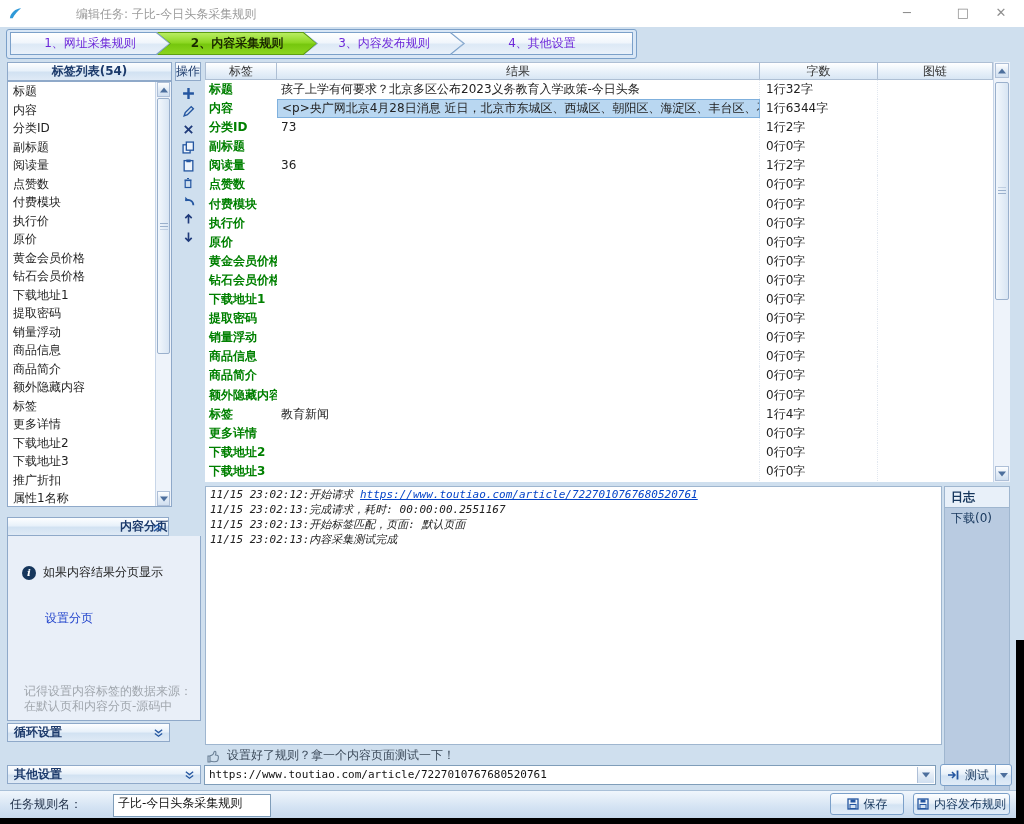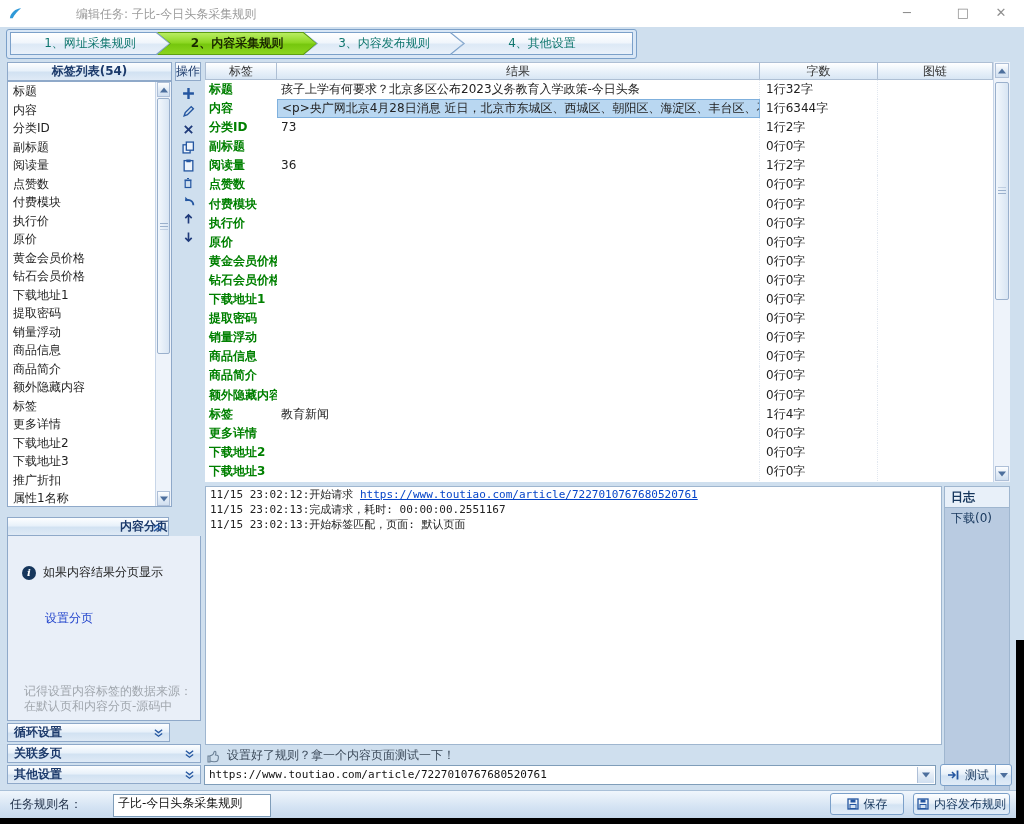--- a/index.html
+++ b/index.html
@@ -16,21 +16,21 @@
   .tabbar{position:absolute;left:6px;top:29px;width:629px;height:28px;background:#d9e7f6;
           border:1px solid #7ba0c9;border-radius:3px;}
   .wtab{position:absolute;top:2px;height:23px;}
   .wtab .shape{position:absolute;inset:0;background:#7ba0c9;}
   .wtab .fill{position:absolute;inset:1px;background:linear-gradient(#ffffff,#f1f6fc 45%,#dde9f6 55%,#e9f1fa);}
   .wtab .mid{clip-path:polygon(0 0,calc(100% - 13px) 0,100% 50%,calc(100% - 13px) 100%,0 100%,13px 50%);}
   .wtab .first{clip-path:polygon(0 0,calc(100% - 13px) 0,100% 50%,calc(100% - 13px) 100%,0 100%);}
   .wtab .last{clip-path:polygon(0 0,100% 0,100% 100%,0 100%,13px 50%);}
   .wtab.active .shape{background:#5d9e13;}
   .wtab.active .fill{background:linear-gradient(#b9ed62,#8ed824 45%,#76c70e 55%,#8bd51f);}
-  .wtab .lbl{position:absolute;inset:0;text-align:center;line-height:23px;color:#0f766e;white-space:nowrap;}
+  .wtab .lbl{position:absolute;inset:0;text-align:center;line-height:23px;color:#6d28d9;white-space:nowrap;}
   .wtab.active .lbl{font-weight:bold;color:#1b2a00;}
   
   .phead{position:absolute;height:19px;background:linear-gradient(#fdfeff,#e8f1fa 45%,#d2e2f2 55%,#dfeaf6);
          border:1px solid #8fa9c9;box-sizing:border-box;color:#1c3a6b;font-weight:bold;
          line-height:17px;text-align:center;white-space:nowrap;overflow:hidden;}
   .phead.leftalign{text-align:left;padding-left:6px;}
   .chev{position:absolute;right:5px;top:4px;width:11px;height:11px;}
   
   .listbox{position:absolute;left:7px;top:81px;width:165px;height:426px;background:#fff;
            border:1px solid #8fa9c9;box-sizing:border-box;overflow:hidden;}
@@ -56,21 +56,21 @@
   .trow{display:flex;height:19.1px;line-height:19px;}
   .tcell{box-sizing:border-box;white-space:nowrap;overflow:hidden;}
   .c-tag{width:72px;padding-left:4px;color:#008000;font-weight:bold;}
   .c-res{width:483px;padding-left:4px;border-right:1px dotted #e2e8f0;position:relative;}
   .c-words{width:118px;padding-left:6px;border-right:1px dotted #e2e8f0;}
   .c-img{width:115px;}
   .c-res.sel{background:#b9d7f1;border:1px solid #7fb0dd;line-height:17px;}
   
   .logbox{position:absolute;left:205px;top:486px;width:737px;height:259px;background:#fff;
           border:1px solid #9fb6cf;box-sizing:border-box;overflow:hidden;
-          font-family:"DejaVu Sans Mono",monospace;font-size:11px;}
+          font-family:"DejaVu Sans Mono",monospace;font-size:11px;font-style:italic;}
   .logline{padding:1px 4px;line-height:13px;white-space:nowrap;}
   .loglink{color:#0645c8;text-decoration:underline;}
   .logtabs{position:absolute;left:944px;top:486px;width:66px;height:321px;background:#b9cbe1;
            border:1px solid #9fb6cf;box-sizing:border-box;}
   .logtab{height:20px;line-height:20px;padding-left:6px;color:#16365c;}
   .logtab.active{background:#e8f0f9;border-bottom:1px solid #9fb6cf;font-weight:bold;}
   .logtabs .tri.dn{position:absolute;left:26px;bottom:8px;}
   
   .cpbody{position:absolute;left:7px;top:536px;width:194px;height:185px;background:#e9eff8;
           border:1px solid #8fa9c9;border-top:none;box-sizing:border-box;}
@@ -430,20 +430,21 @@
   </div>
 
   <div class="logbox">
 
       <div class="logline"><span>11/15 23:02:12:开始请求 </span><a class="loglink">https://www.toutiao.com/article/7227010767680520761</a></div>
 
       <div class="logline"><span>11/15 23:02:13:完成请求，耗时: 00:00:00.2551167</span></div>
 
       <div class="logline"><span>11/15 23:02:13:开始标签匹配，页面: 默认页面</span></div>
 
+      <div class="logline"><span>11/15 23:02:13:内容采集测试完成</span></div>
     </div>
   <div class="logtabs">
     <div class="logtab active">日志</div>
     <div class="logtab">下载(0)</div>
     <span class="tri dn"></span>
   </div>
 
   <div class="phead leftalign" style="left:7px;top:517px;width:162px;text-align:right;">
     <span>内容分页</span>
     <span class="chev">
@@ -459,28 +460,20 @@
     </div>
     <a class="setlink">设置分页</a>
     <div class="cpnote">
       <div>记得设置内容标签的数据来源：</div>
       <div>在默认页和内容分页-源码中</div>
     </div>
   </div>
 
   <div class="phead leftalign" style="left:7px;top:723px;width:163px;">
     <span>循环设置</span>
-    <span class="chev">
-        <svg width="11" height="11" viewBox="0 0 12 12">
-          <path d="M2 2l4 3 4-3M2 6l4 3 4-3" fill="none" stroke="#2456a0" stroke-width="1.4"></path>
-        </svg>
-      </span>
-  </div>
-  <div class="phead leftalign" style="left:7px;top:744px;width:194px;">
-    <span>关联多页</span>
     <span class="chev">
         <svg width="11" height="11" viewBox="0 0 12 12">
           <path d="M2 2l4 3 4-3M2 6l4 3 4-3" fill="none" stroke="#2456a0" stroke-width="1.4"></path>
         </svg>
       </span>
   </div>
   <div class="phead leftalign" style="left:7px;top:765px;width:194px;">
     <span>其他设置</span>
     <span class="chev">
         <svg width="11" height="11" viewBox="0 0 12 12">

